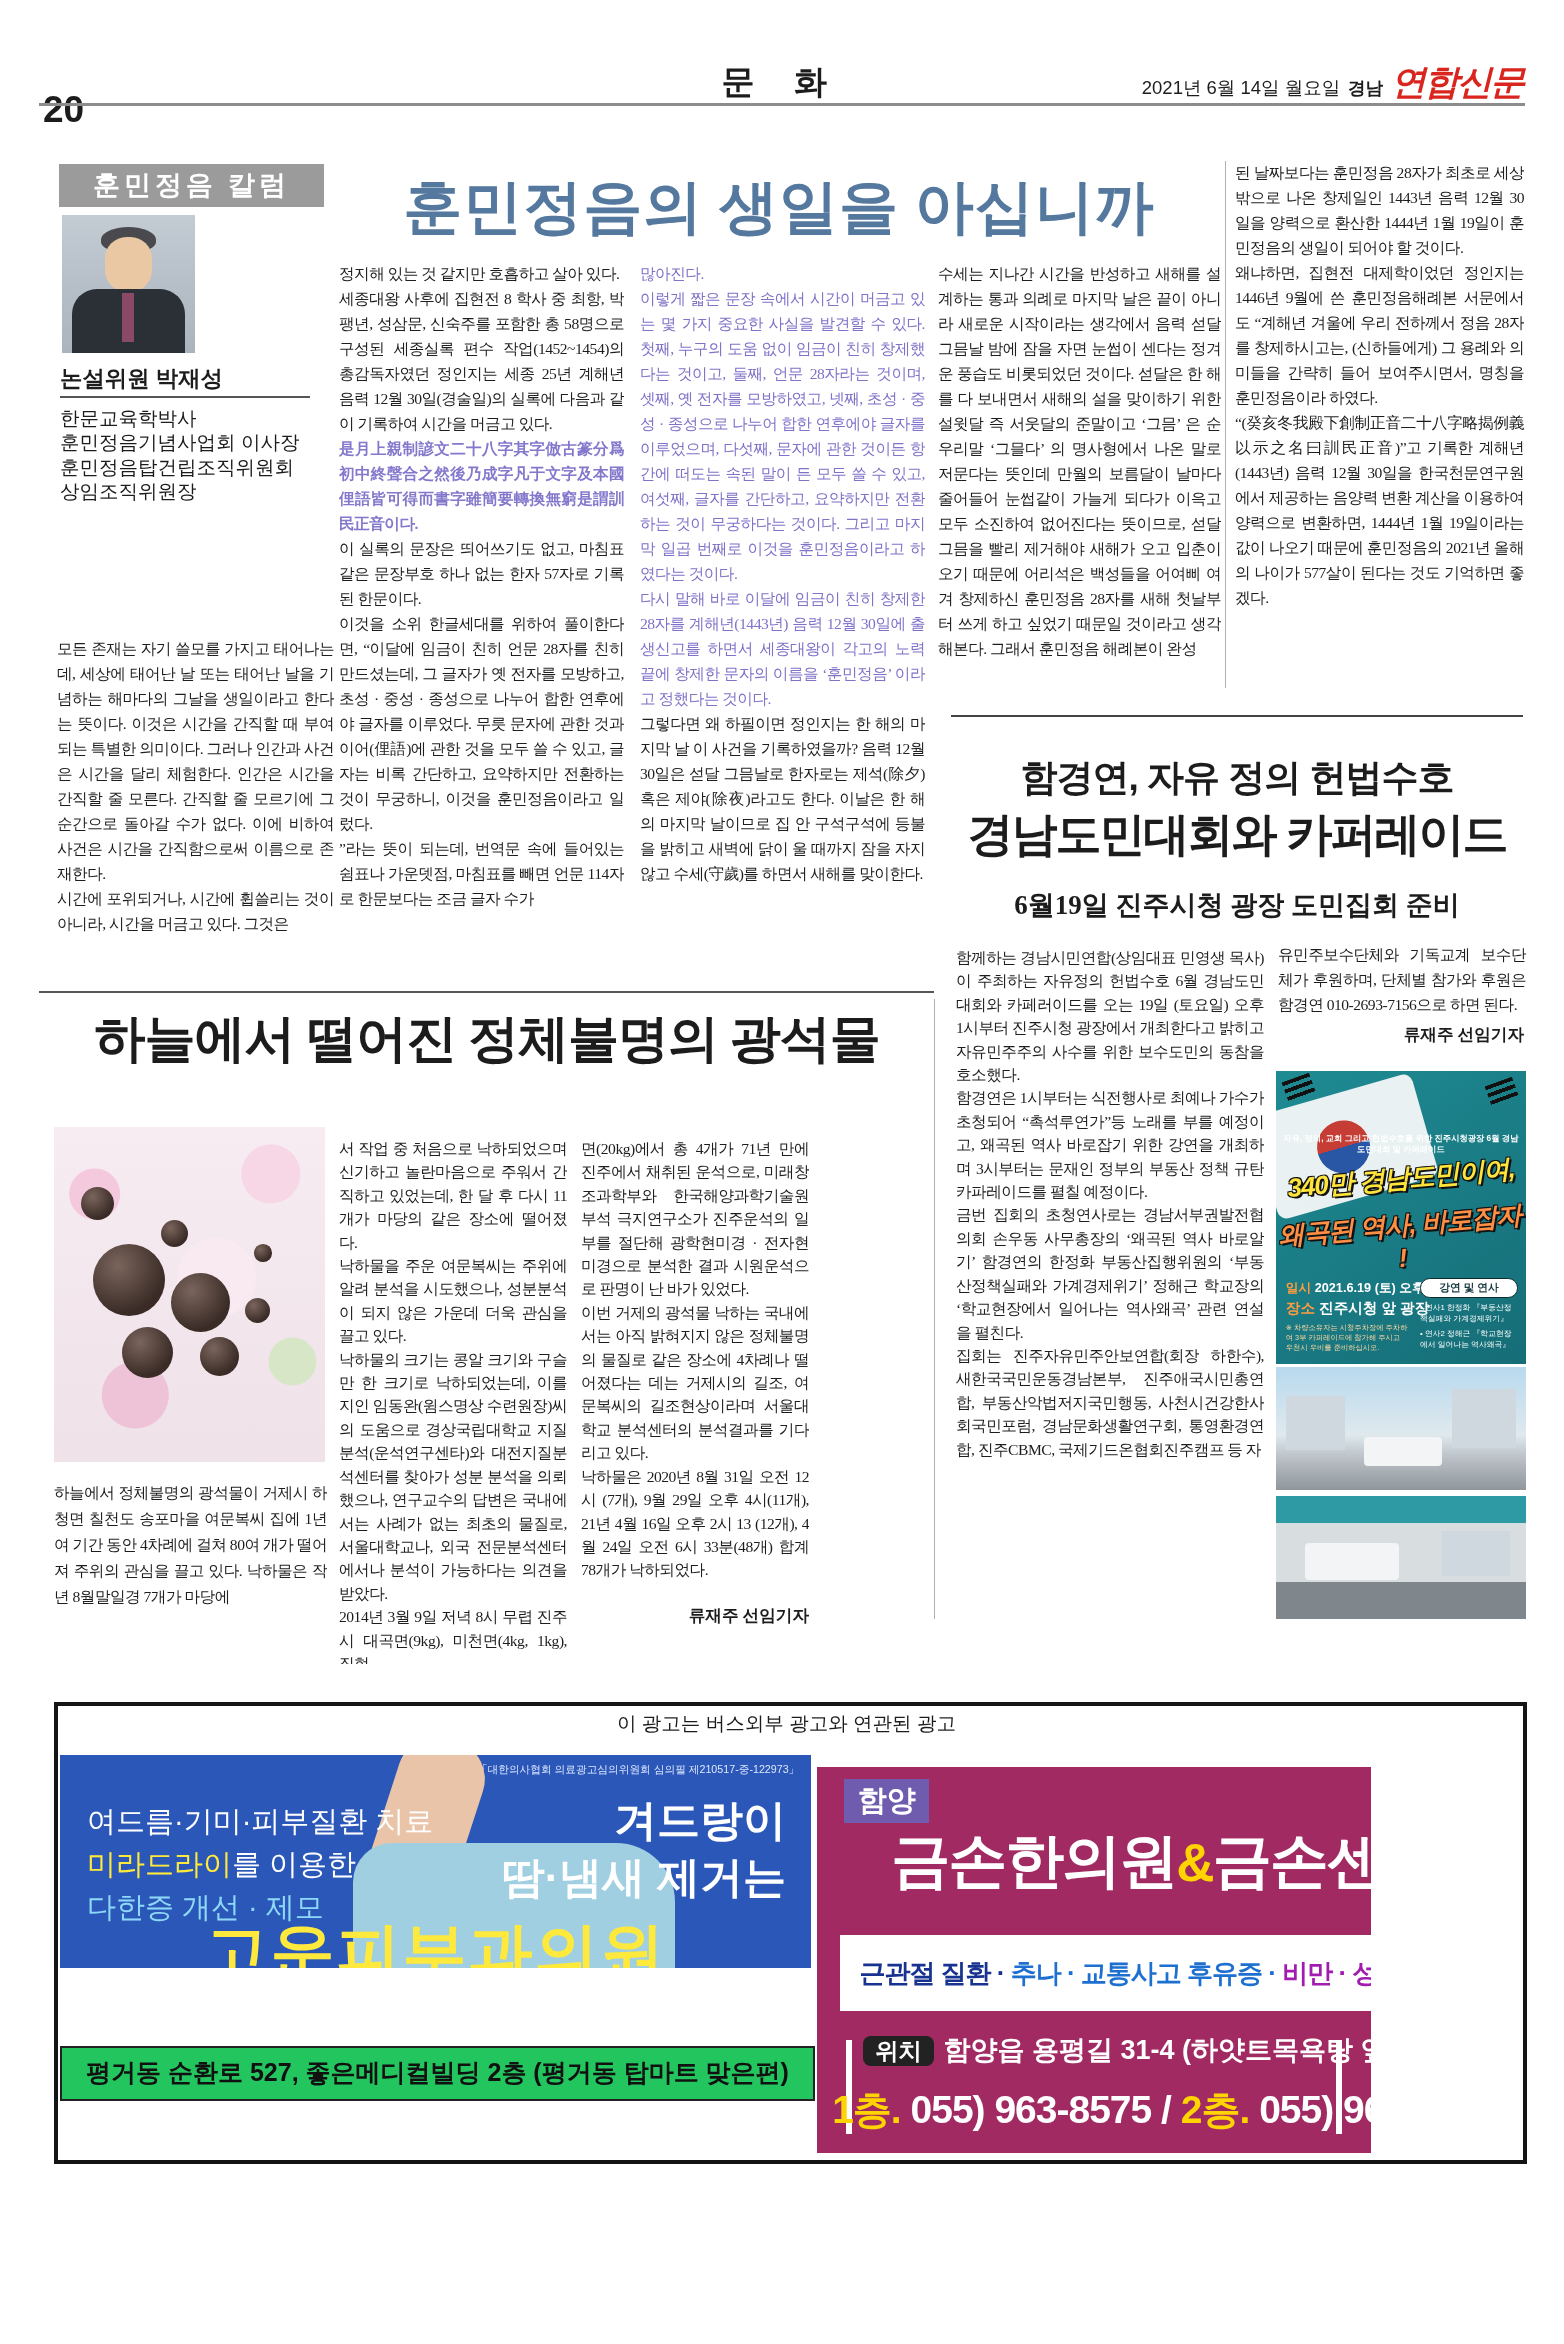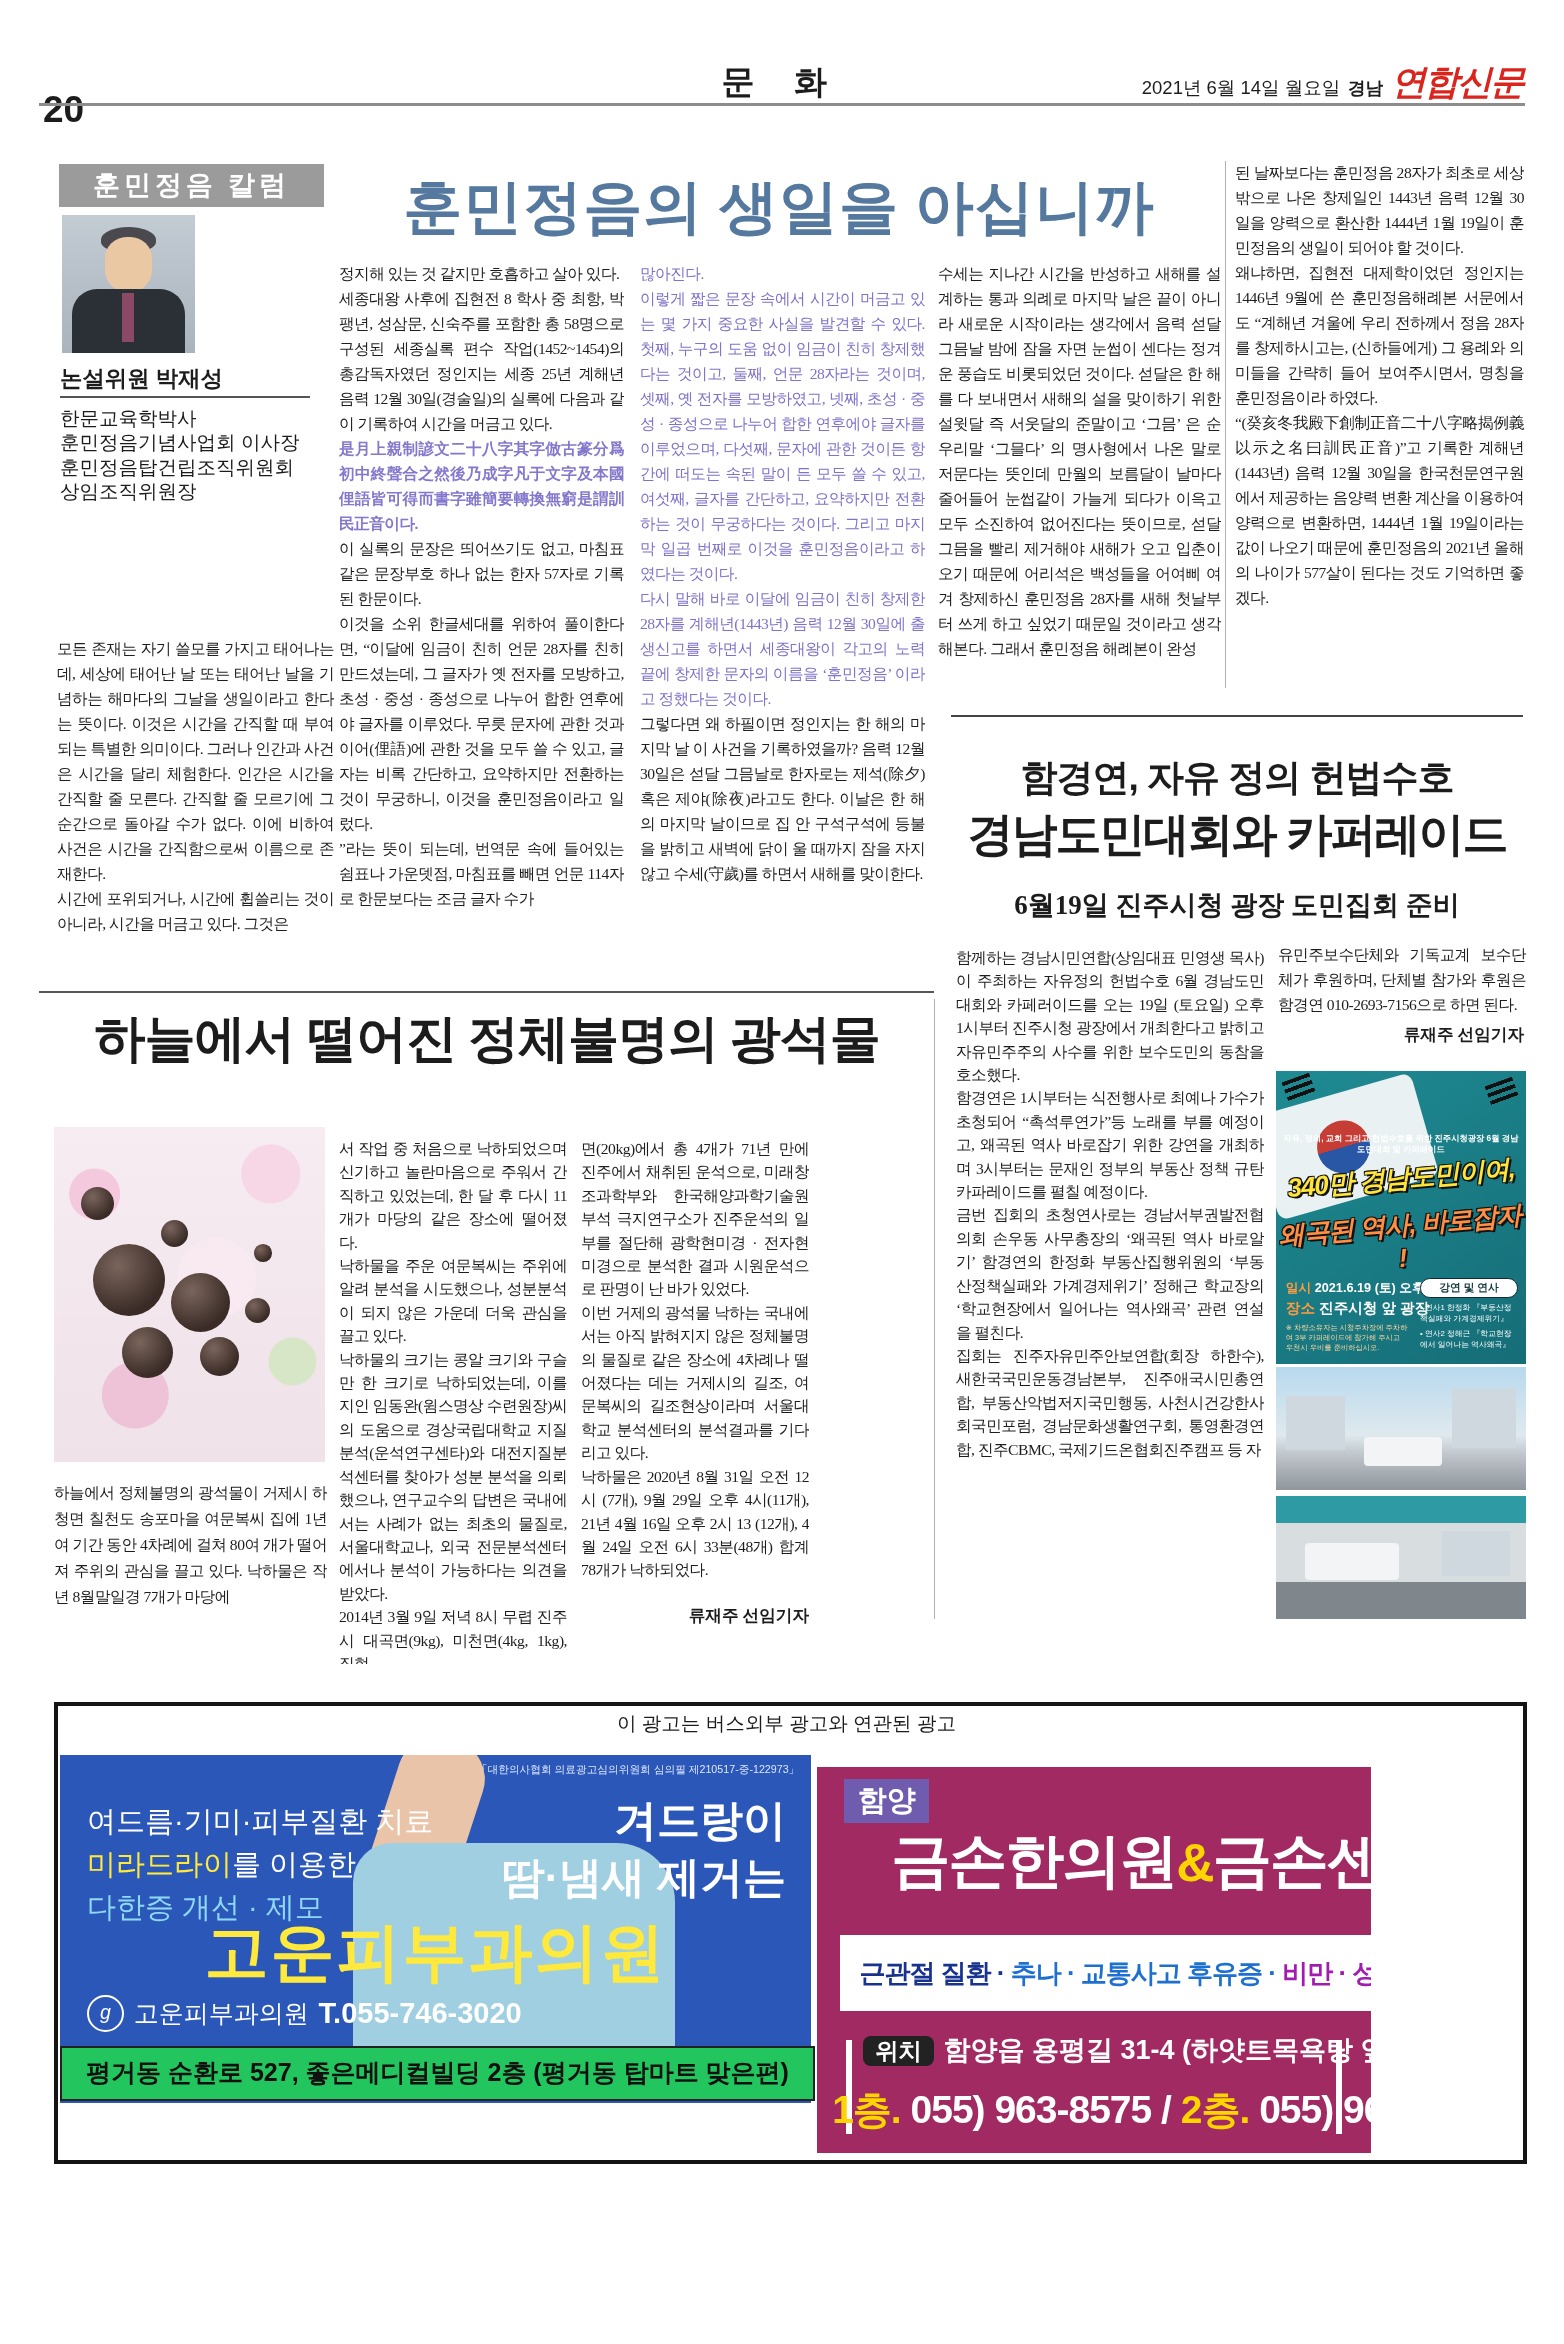--- a/index.html
+++ b/index.html
@@ -87,21 +87,21 @@
              radial-gradient(circle at 60% 45%,#f9e9f0 0 39px,transparent 40px),
              linear-gradient(#f6ecf1,#efe2e9);}
   .sphere{position:absolute;border-radius:50%;background:radial-gradient(circle at 35% 30%,#7a655c,#3a2b26 70%);}
   #mt-lead{left:54px;top:1480px;width:273px;height:185px;line-height:26px;}
   #mt-c2{left:339px;top:1137px;width:228px;height:527px;line-height:23.4px;}
   #mt-c3{left:581px;top:1137px;width:228px;height:488px;line-height:23.4px;}
   #mt-reporter{left:581px;top:1605px;width:228px;text-align:right;font-weight:bold;font-size:16.6px;}
   
   #ad-box{left:54px;top:1702px;width:1465px;height:454px;border:4.9px solid #141414;background:#fff;}
   #ad-note{left:54px;top:1710px;width:1465px;text-align:center;font-size:19.5px;}
-  #ad-left{left:60px;top:1755px;width:751px;height:348px;background:#2a57b8;overflow:hidden;}
+  #ad-left{left:60px;top:1755px;width:751px;height:213px;background:#2a57b8;overflow:hidden;}
   .arm{position:absolute;left:322px;top:-19.5px;width:88px;height:176px;background:#e9c4a8;border-radius:39px;transform:rotate(18deg);}
   .shirt{position:absolute;left:293px;top:88px;width:322px;height:205px;background:#9fcfe0;border-radius:39px 59px 0 0;}
   #ad-left-review{right:11.7px;top:7.8px;font-size:10.7px;color:#dfe8ff;}
   #ad-left-lines{left:27px;top:45px;font-weight:normal;line-height:43px;font-size:29px;color:#fff;}
   .hl-yellow{color:#ffe93c;}
   .hl-cyan{color:#8fd9f8;}
   #ad-left-right{right:25px;top:37px;text-align:right;font-weight:bold;font-size:43px;line-height:57px;color:#fff;}
   #ad-left-name{left:0;top:154px;width:751px;text-align:center;font-size:64px;font-weight:bold;color:#ffe93c;letter-spacing:2px;}
   #ad-left-foot{left:27px;top:240px;display:flex;align-items:center;gap:9.8px;color:#fff;}
   .glogo{width:33px;height:33px;border:2px solid #fff;border-radius:50%;font-size:19.5px;line-height:31px;text-align:center;font-style:italic;}

